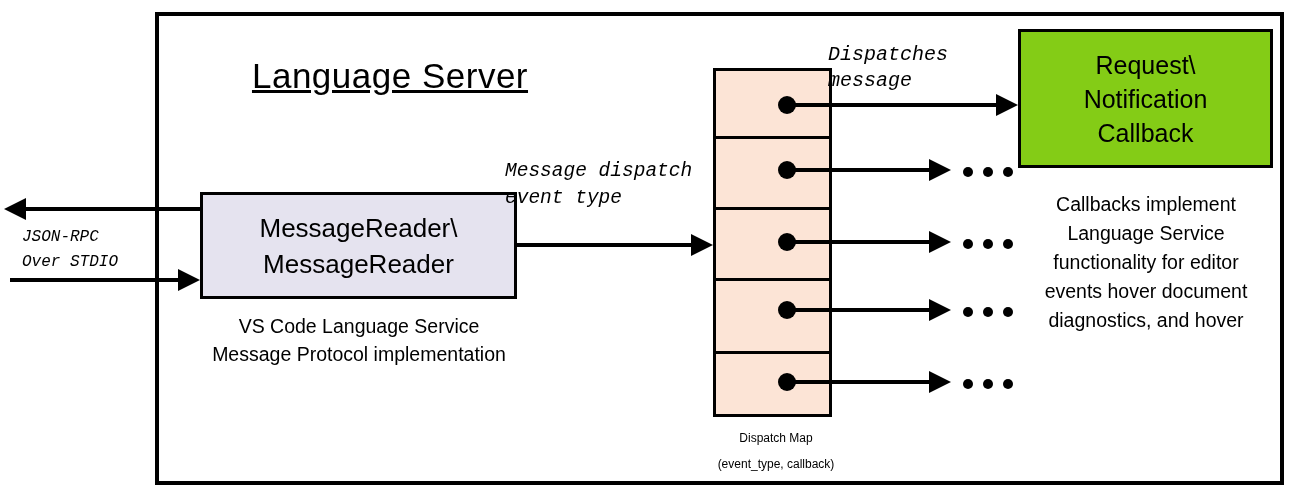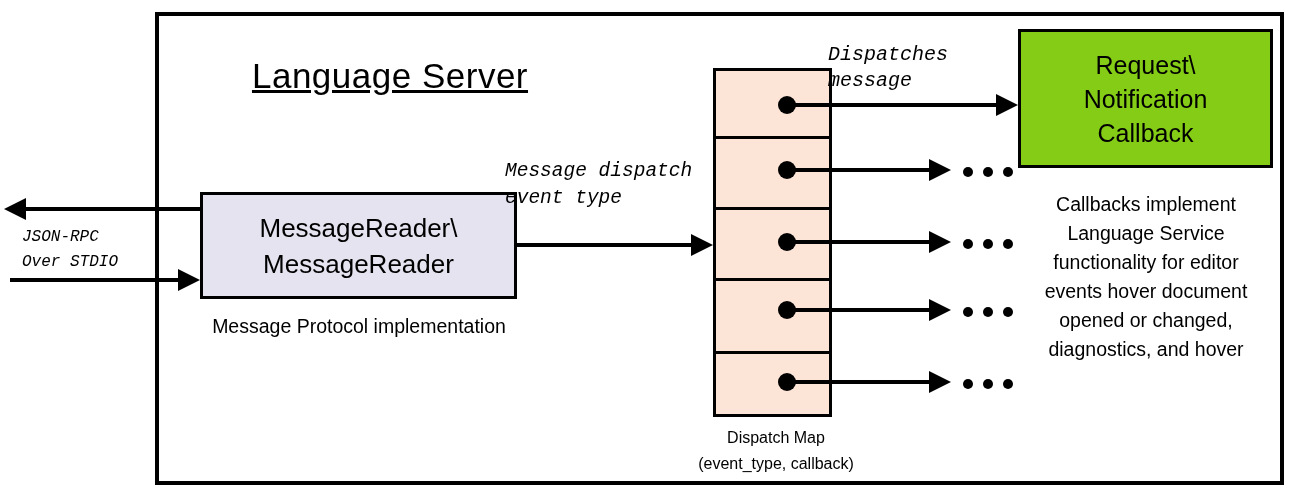--- a/index.html
+++ b/index.html
@@ -43,21 +43,21 @@
   }
   .map-box {
     left: 713px; top: 68px; width: 119px; height: 349px;
     background: #fce4d6;
     border: 3px solid #000;
   }
   .map-divider { left: 716px; width: 113px; height: 3px; background: #000; }
   .map-dot { width: 18px; height: 18px; border-radius: 50%; background: #000; left: 778px; }
   .map-caption {
     left: 676px; top: 425px; width: 200px;
-    font-size: 16px; line-height: 26px; text-align: center;
+    font-size: 12px; line-height: 26px; text-align: center;
   }
   .callback-box {
     left: 1018px; top: 29px; width: 255px; height: 139px;
     background: #84cc16;
     border: 3px solid #000;
     display: flex; flex-direction: column;
     align-items: center; justify-content: center;
     font-size: 25px; line-height: 34px; text-align: center;
   }
   .right-note {
@@ -104,20 +104,21 @@
   <div class="abs flow-label io-label">
     <div>JSON-RPC</div>
     <div>Over STDIO</div>
   </div>
 
   <div class="abs reader-box">
     <div>MessageReader\</div>
     <div>MessageReader</div>
   </div>
   <div class="abs reader-caption">
+    <div>VS Code Language Service</div>
     <div>Message Protocol implementation</div>
   </div>
 
   <div class="abs hline" style="left:517px; top:243px; width:174px;"></div>
   <div class="abs head-right" style="left:691px; top:234px;"></div>
   <div class="abs flow-label lookup-label">
     <div>Message dispatch</div>
     <div>event type</div>
   </div>
 
@@ -181,17 +182,16 @@
     <div>Request\</div>
     <div>Notification</div>
     <div>Callback</div>
   </div>
 
   <div class="abs right-note">
     <div>Callbacks implement</div>
     <div>Language Service</div>
     <div>functionality for editor</div>
     <div>events hover document</div>
-    <div>opened or changed,</div>
     <div>diagnostics, and hover</div>
   </div>
 
 </div>
 
 </body></html>

